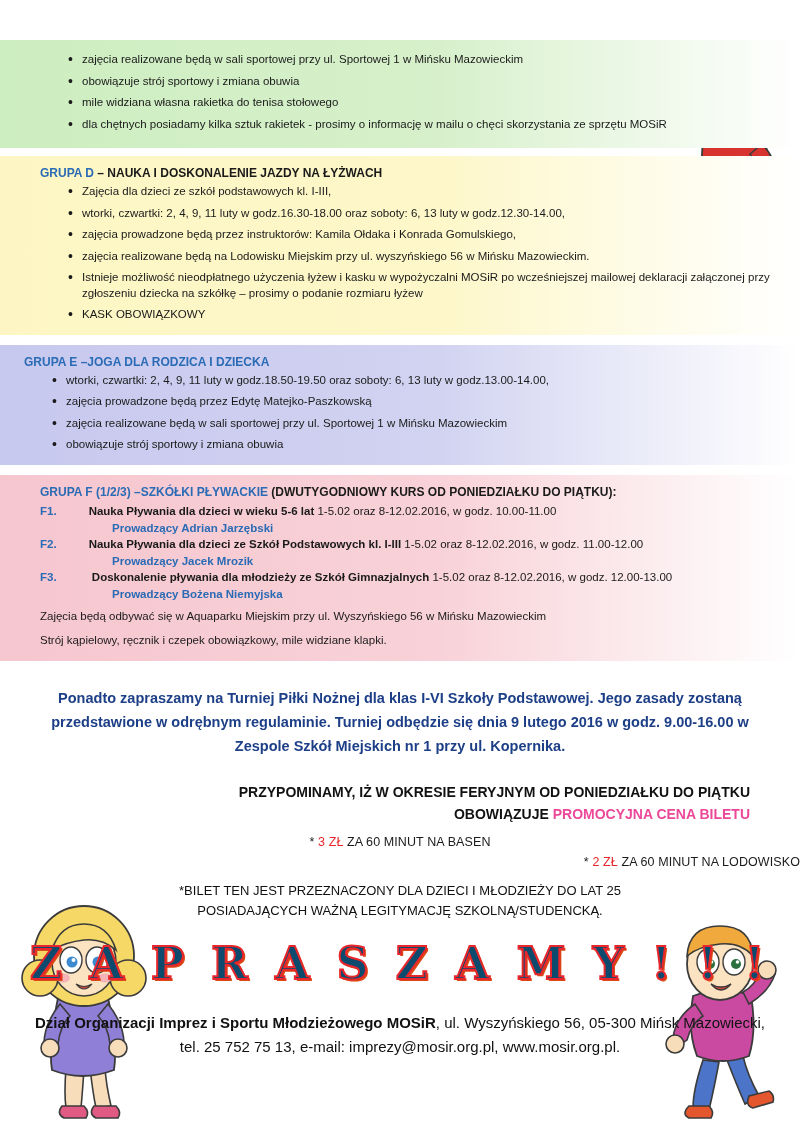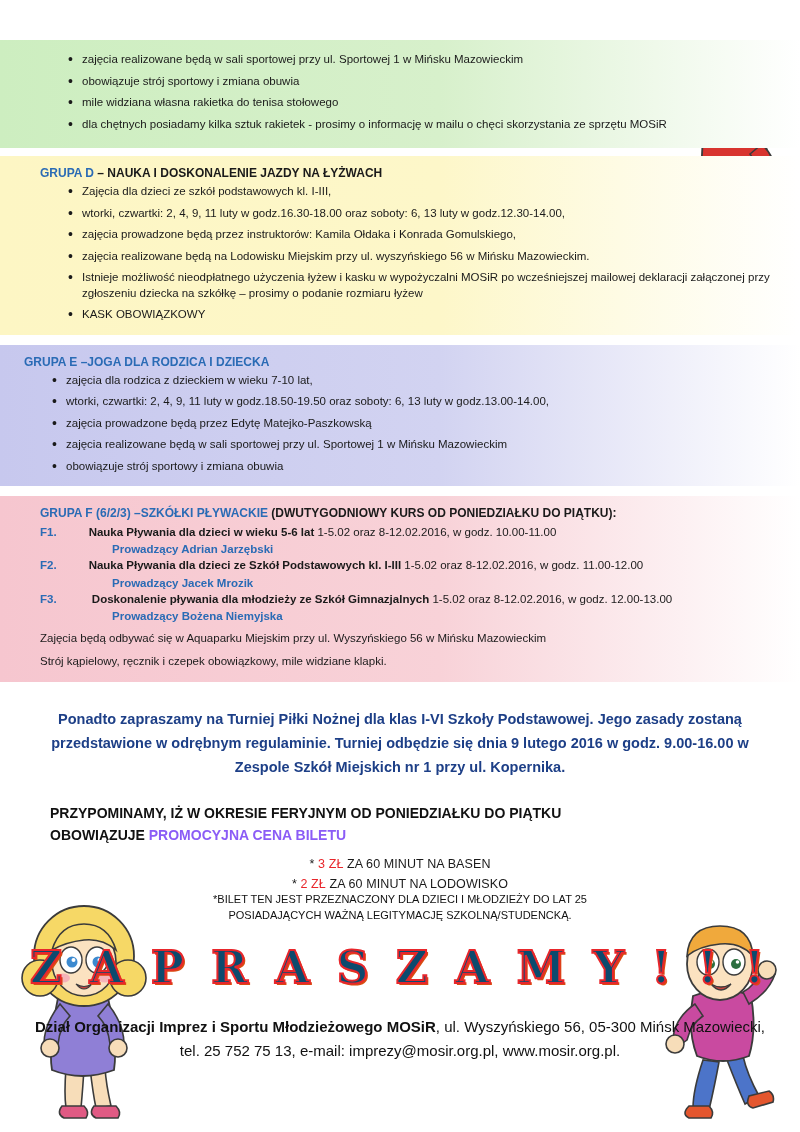--- a/index.html
+++ b/index.html
@@ -111,46 +111,48 @@
   
   .promo-blue {
     color: #1d3f87;
     font-weight: bold;
     font-size: 14.5px;
     text-align: center;
     line-height: 1.65;
     margin: 26px 42px 0 42px;
   }
   .promo-black {
-    text-align: left;
+    text-align: right;
     font-weight: bold;
     font-size: 14px;
     line-height: 1.6;
     margin: 22px 50px 0 50px;
     color: #111;
   }
   .promo-red {
-    color: #8b5cf6;
+    color: #ec4899;
   }
   .price-line {
     text-align: center;
     font-weight: normal;
     font-size: 12.5px;
     margin-top: 10px;
     letter-spacing: .1px;
   }
   .price-line .red {
     color: #e8262b;
   }
   .price-line.second {
     margin-top: 6px;
+    text-align: right;
   }
   .small-note {
     text-align: center;
-    font-size: 11px;
+    font-size: 13px;
+    margin-top: 12px;
     line-height: 1.5;
     color: #111;
   }
 
   .zapraszamy {
     text-align: center;
     margin-top: 18px;
     font-family: "DejaVu Serif", serif;
     font-weight: bold;
     font-size: 44px;
@@ -248,31 +250,30 @@
       <li>Istnieje możliwość nieodpłatnego użyczenia łyżew i kasku w wypożyczalni MOSiR po wcześniejszej mailowej deklaracji załączonej przy zgłoszeniu dziecka na szkółkę – prosimy o podanie rozmiaru łyżew</li>
       <li>KASK OBOWIĄZKOWY</li>
     </ul>
   </section>
 
   <section class="block block-e">
     <div class="group-head">
       <span>GRUPA E </span><span>–JOGA DLA RODZICA I DZIECKA</span>
     </div>
     <ul class="bullets">
-      <li>zajęcia dla rodzica z dzieckiem w wieku 7-10 lat,</li>
       <li>wtorki, czwartki:  2, 4, 9, 11 luty w godz.18.50-19.50 oraz soboty:  6, 13 luty w godz.13.00-14.00,</li>
       <li>zajęcia prowadzone będą przez Edytę Matejko-Paszkowską</li>
       <li>zajęcia realizowane będą w sali sportowej przy ul. Sportowej 1 w Mińsku Mazowieckim</li>
       <li>obowiązuje strój sportowy i zmiana obuwia</li>
     </ul>
   </section>
 
   <section class="block block-f">
     <div class="group-head">
-      <span>GRUPA F (6/2/3) </span><span>–SZKÓŁKI PŁYWACKIE </span><span class="plain">(DWUTYGODNIOWY KURS OD PONIEDZIAŁKU DO PIĄTKU)</span><span class="plain">:</span>
+      <span>GRUPA F (1/2/3) </span><span>–SZKÓŁKI PŁYWACKIE </span><span class="plain">(DWUTYGODNIOWY KURS OD PONIEDZIAŁKU DO PIĄTKU)</span><span class="plain">:</span>
     </div>
 
     <div class="f-row">
       <span class="f-label">F1.</span><span class="f-bold">Nauka Pływania dla dzieci w wieku    5-6 lat</span><span> 1-5.02  oraz  8-12.02.2016,  w  godz.  10.00-11.00</span>
     </div>
     <span class="f-leader">Prowadzący Adrian Jarzębski</span>
 
     <div class="f-row">
       <span class="f-label">F2.</span><span class="f-bold">Nauka Pływania dla dzieci ze Szkół Podstawowych kl. I-III</span><span> 1-5.02 oraz 8-12.02.2016, w godz. 11.00-12.00</span>
     </div>

